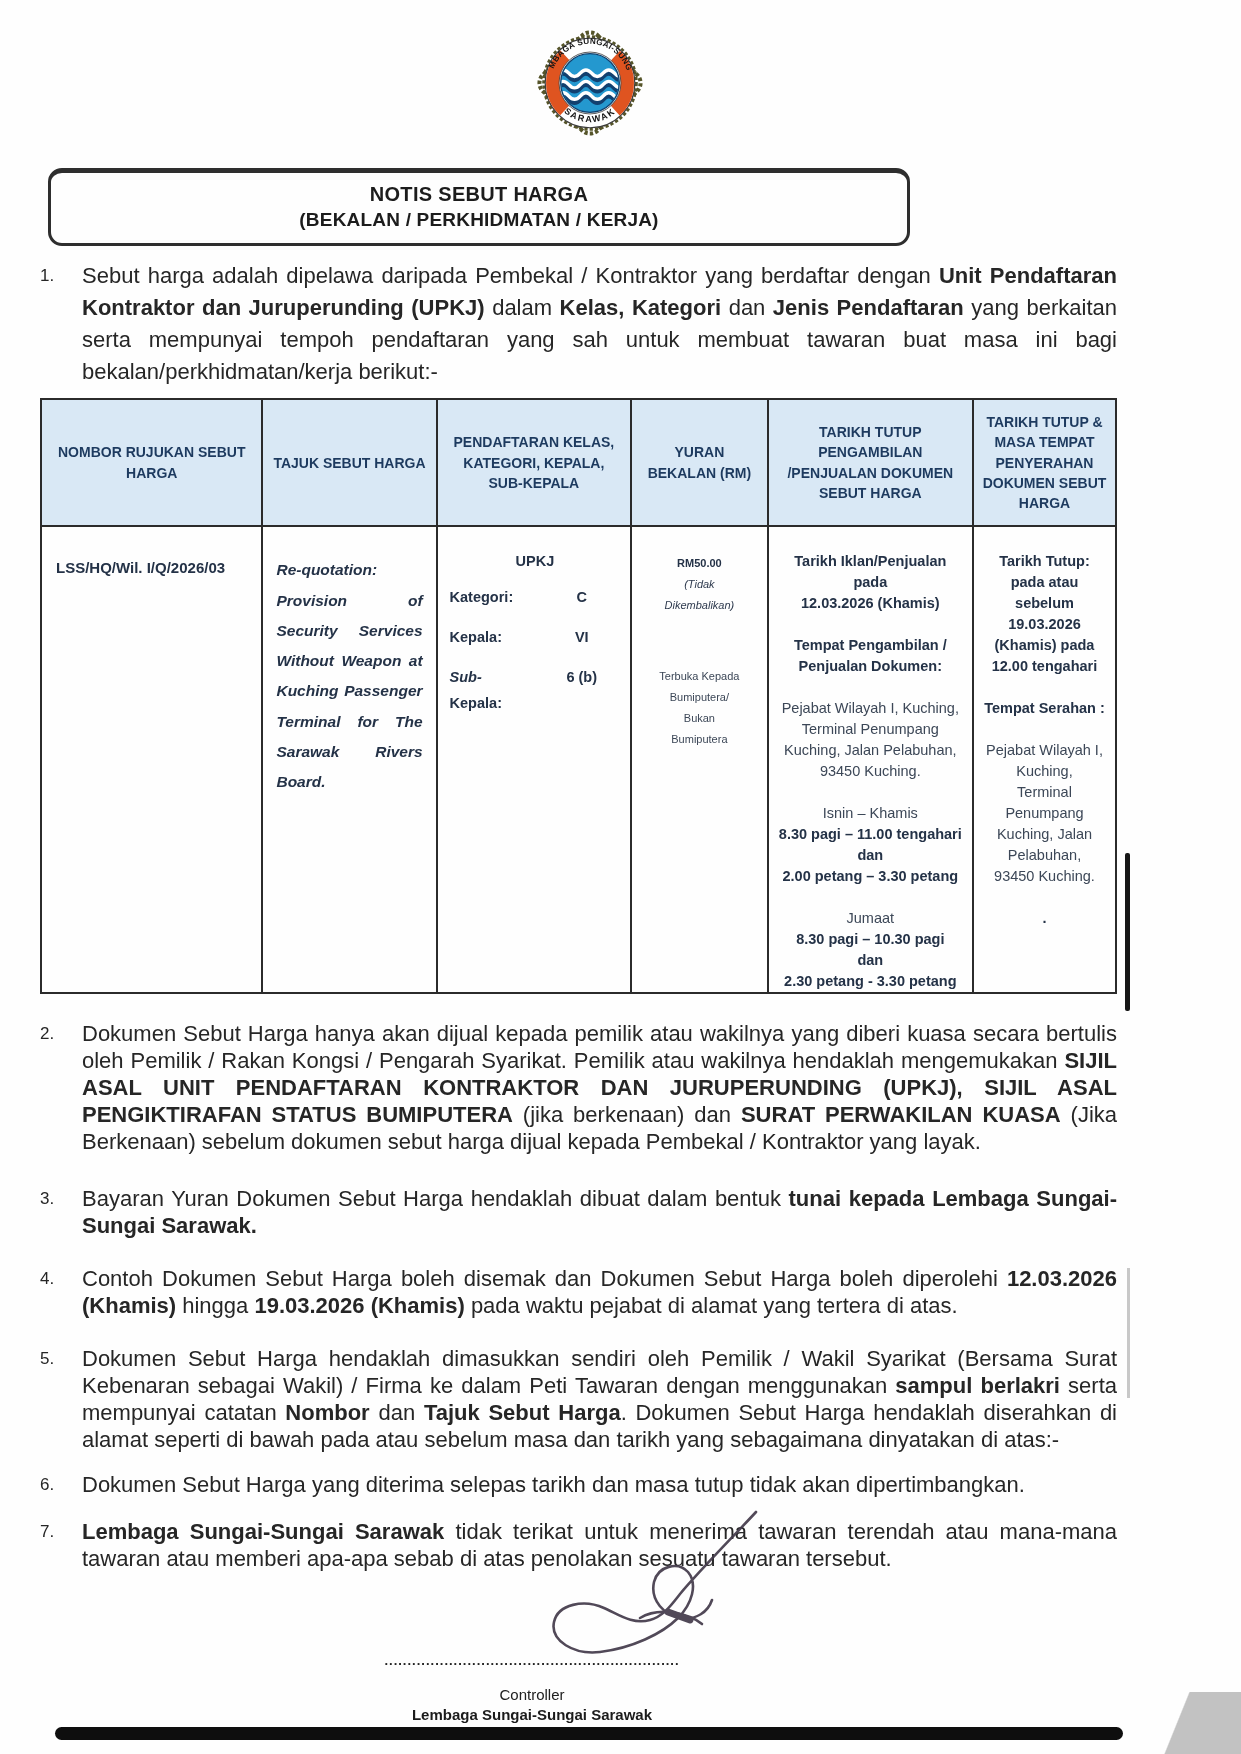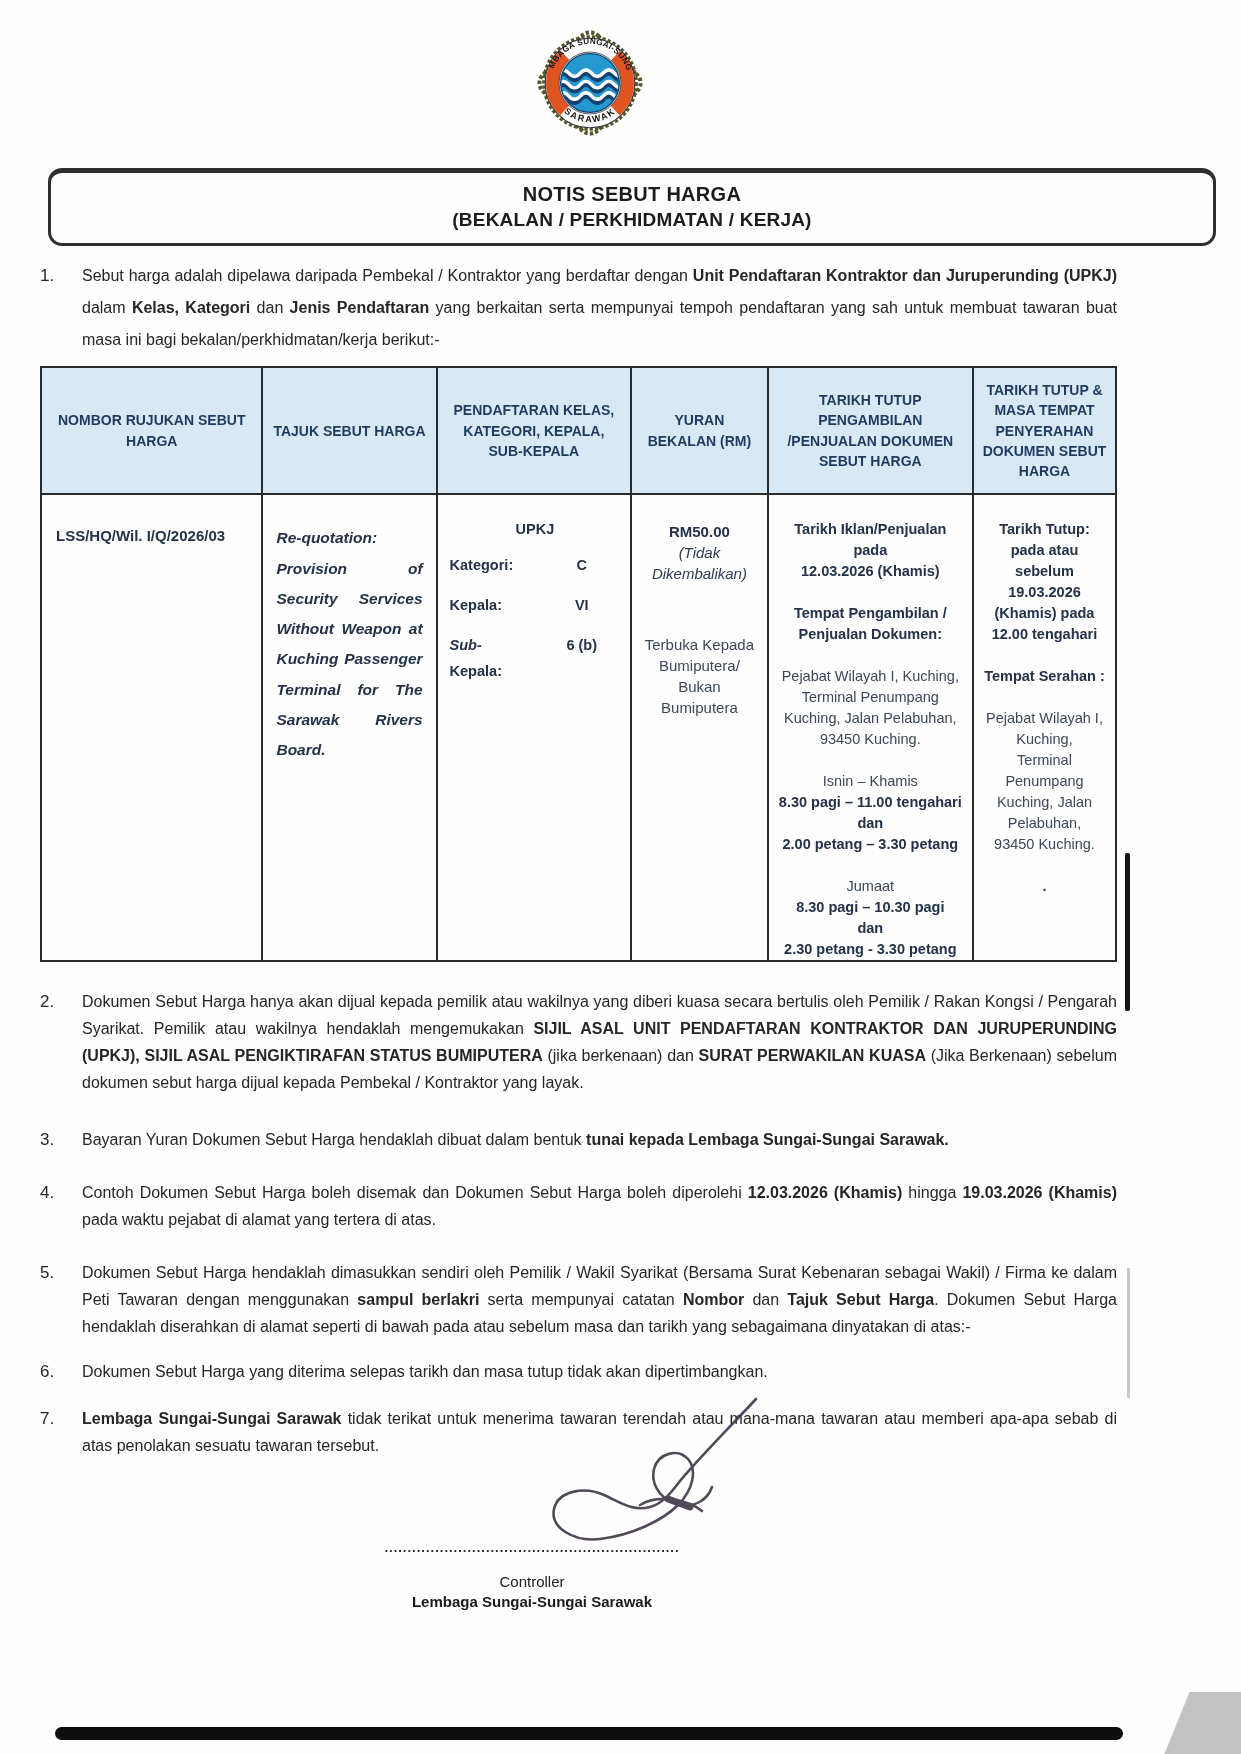--- a/index.html
+++ b/index.html
@@ -5,30 +5,30 @@
   html,body{margin:0;padding:0;background:#e8e8e8;}
   .page{position:relative;width:1241px;height:1754px;margin:0 auto;background:#fefefe;
         font-family:"Liberation Sans",sans-serif;color:#262626;overflow:hidden;}
 
   
   .logo-wrap{width:1180px;padding-top:26px;text-align:center;}
   .logo-wrap svg{display:inline-block;}
   .arc-text{font-family:"Liberation Sans",sans-serif;font-weight:bold;fill:#141414;}
 
   
-  .title-box{width:1168px;margin:24px 0 0 48px;border:3px solid #2e2e2e;border-top-width:5px;
+  .title-box{width:862px;margin:24px 0 0 48px;border:3px solid #2e2e2e;border-top-width:5px;
              border-radius:14px;text-align:center;padding:10px 0 12px 0;box-sizing:border-box;}
   .title-box .t1{font-size:20px;font-weight:bold;letter-spacing:.3px;color:#1c1c1c;}
   .title-box .t2{font-size:19px;font-weight:bold;letter-spacing:.2px;color:#1c1c1c;margin-top:3px;}
 
   
   .content{margin-left:40px;width:1077px;}
   .para{display:flex;align-items:flex-start;}
   .para .num{width:42px;flex:0 0 42px;font-size:17px;font-weight:normal;padding-top:0;}
-  .para .ptxt{flex:1;font-size:16px;text-align:justify;}
+  .para .ptxt{flex:1;font-size:22px;text-align:justify;}
   .lh32{line-height:32px;}
   .lh27{line-height:27px;}
   .b{font-weight:bold;}
   .i{font-style:italic;}
   .pl{white-space:pre-line;}
 
   .p1{margin-top:14px;}
   .p2{margin-top:26px;}
   .p3{margin-top:30px;}
   .p4{margin-top:26px;}
@@ -42,21 +42,21 @@
   table.quote th{background:#d9e8f5;color:#1d3a5f;font-size:14px;font-weight:bold;
                  line-height:1.45;text-align:center;vertical-align:middle;padding:12px 8px;height:88px;}
   .cell-ref{font-weight:bold;font-size:15px;color:#243247;padding:32px 10px 0 14px;}
   .cell-title{font-style:italic;font-weight:bold;font-size:15.5px;line-height:1.95;color:#243247;
               text-align:justify;padding:28px 13px 0 13px;}
   .cell-reg{padding:26px 10px 0 12px;font-size:14.5px;color:#243247;}
   .reg-scheme{text-align:center;font-weight:bold;margin-bottom:20px;}
   .reg-row{display:grid;grid-template-columns:55% 45%;margin-bottom:24px;}
   .reg-row .lbl{font-weight:bold;text-align:left;}
   .reg-row .val{font-weight:bold;text-align:center;}
-  .cell-fee{padding:26px 8px 0 8px;text-align:center;font-size:15px;color:#2e3a4e;line-height:21px;}
+  .cell-fee{padding:26px 8px 0 8px;text-align:center;font-size:11px;color:#2e3a4e;line-height:21px;}
   .fee-amount{font-weight:bold;color:#243247;}
   .fee-note{font-style:italic;}
   .fee-elig{margin-top:50px;color:#3c4757;}
   .cell-sale,.cell-close{padding:24px 8px 0 8px;text-align:center;font-size:14.5px;line-height:21px;color:#3c4757;}
   .blk{margin-bottom:21px;}
   .blk-b{font-weight:bold;color:#243247;}
   .stray-dot{font-weight:bold;color:#243247;}
 
   
   .addr-block{margin:24px 0 0 90px;text-align:center;font-weight:bold;font-size:16px;

